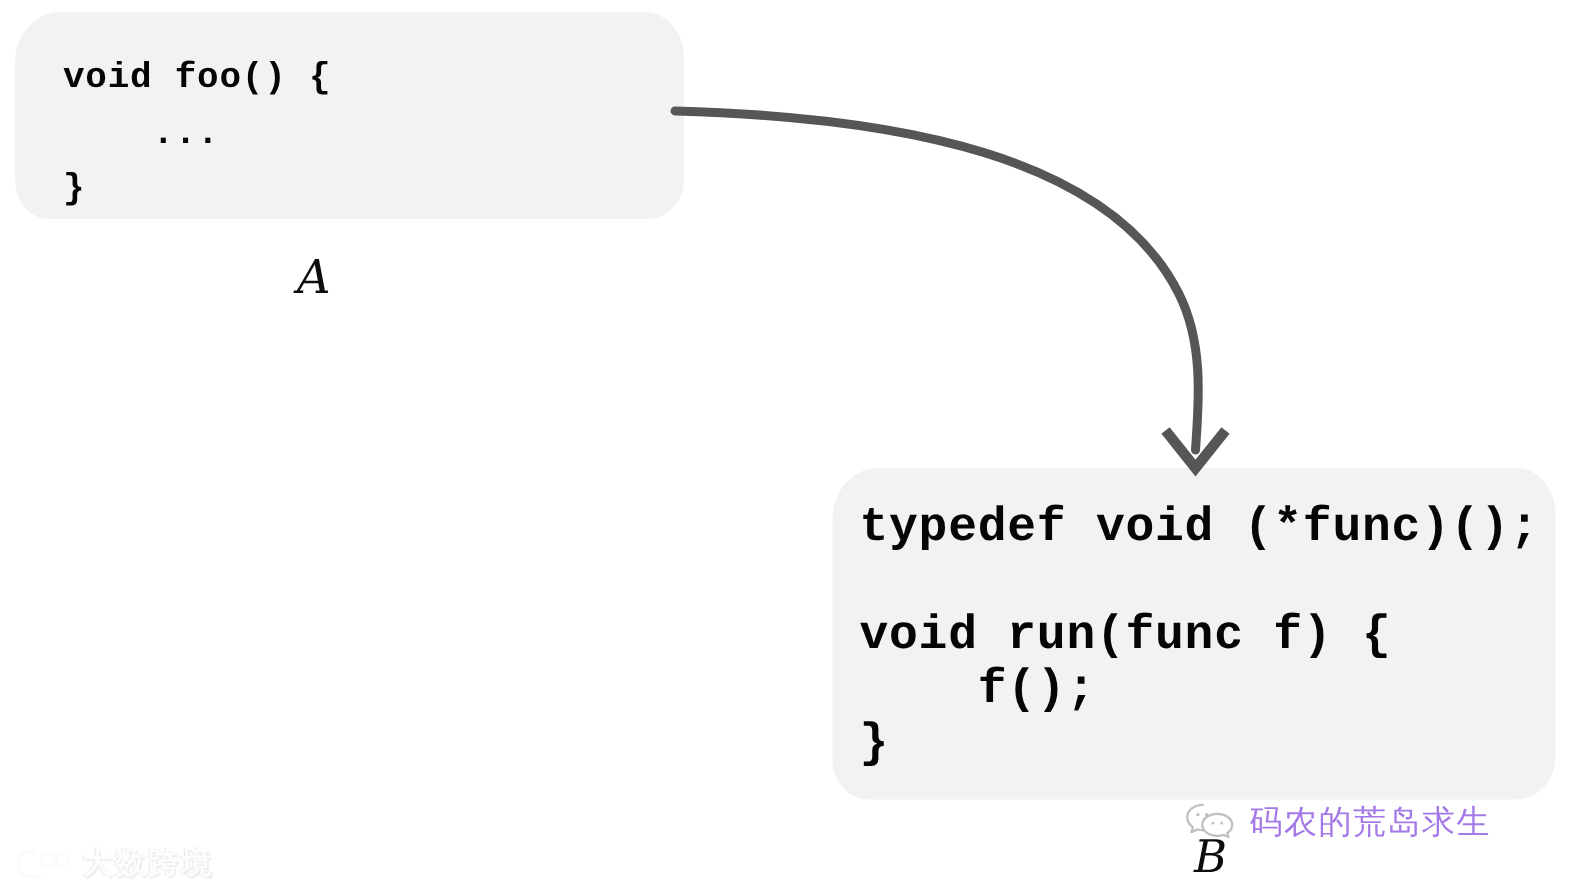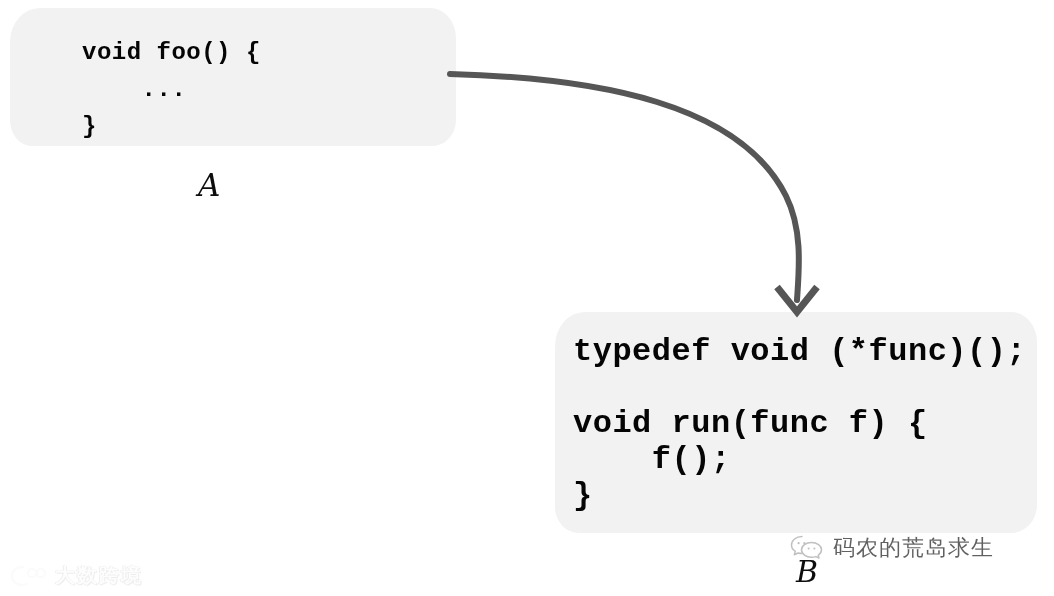--- a/index.html
+++ b/index.html
@@ -135,21 +135,21 @@
     width: 34px;
     height: 28px;
   }
 </style>
 </head>
 <body>
 
 <div id="canvas" style="width: 1054px; height: 596px; background: rgb(255, 255, 255);">
 
   <div class="code-card card-a" style="left: 10px; top: 8px; width: 446px; height: 138px; background: rgb(242, 242, 242);">
-    <pre class="code-text" style="color: rgb(5, 5, 5); margin-left: 40px;">void foo() {
+    <pre class="code-text" style="color: rgb(5, 5, 5);">void foo() {
     ...
 }</pre>
   </div>
 
   <div class="code-card card-b" style="left: 555px; top: 312px; width: 482px; height: 221px; background: rgb(242, 242, 242);">
     <pre class="code-text" style="color: rgb(5, 5, 5);">typedef void (*func)();
 
 void run(func f) {
     f();
 }</pre>
@@ -180,16 +180,16 @@
                L4.3 20.8 L8.1 19 C9.3 19.3, 10.6 19.5, 12 19.5" fill="none" stroke="#9a9a9a" stroke-width="1.5" stroke-linejoin="round" stroke-linecap="round"></path>
       <circle cx="8.6" cy="9.2" r="1.15" fill="#9a9a9a"></circle>
       <circle cx="14.4" cy="9.2" r="1.15" fill="#9a9a9a"></circle>
 
       <path d="M21.5 8.5 C27 8.5, 31.5 11.8, 31.5 15.8 C31.5 18, 30.2 20, 28.2 21.3
                L29 24 L25.8 22.6 C24.5 23, 23 23.2, 21.5 23.2
                C16 23.2, 11.5 19.9, 11.5 15.8 C11.5 11.8, 16 8.5, 21.5 8.5 Z" fill="#ffffff" stroke="#9a9a9a" stroke-width="1.5" stroke-linejoin="round"></path>
       <circle cx="18.6" cy="14.6" r="1" fill="#9a9a9a"></circle>
       <circle cx="24.4" cy="14.6" r="1" fill="#9a9a9a"></circle>
     </svg>
-    <span class="wm-text" style="color: #000000;">码农的荒岛求生</span>
+    <span class="wm-text" style="color: #6d28d9;">码农的荒岛求生</span>
   </div>
 
 </div>
 
 </body></html>

